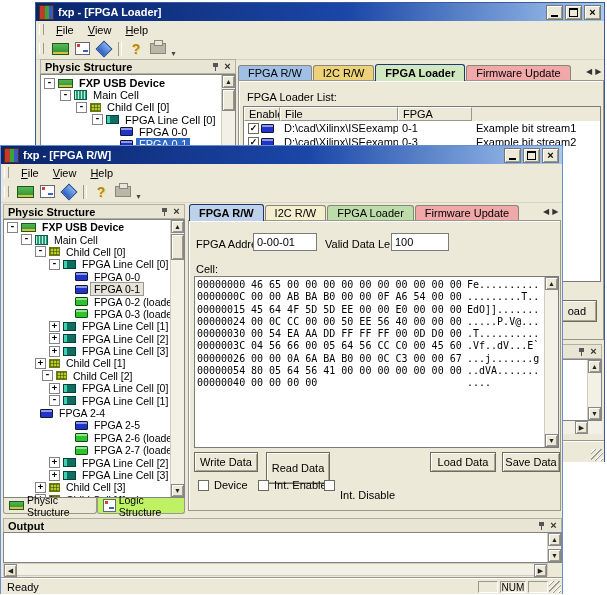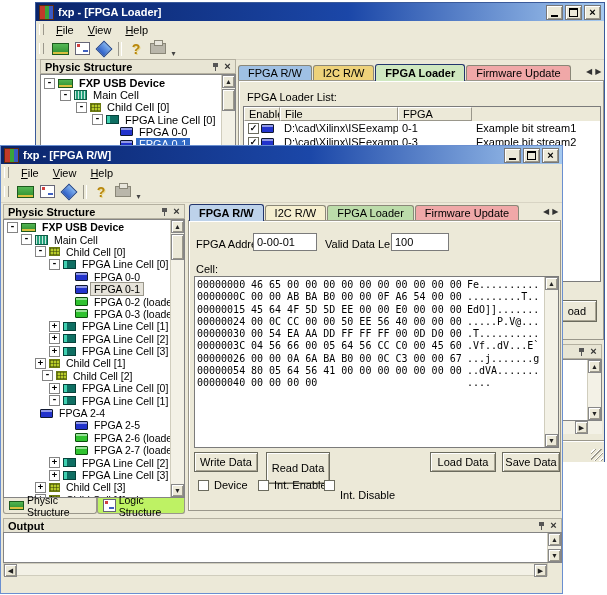--- a/index.html
+++ b/index.html
@@ -515,15 +515,22 @@
           <span class="sb sb-up" style="top:0;left:0;"></span>
           <span class="sb sb-dn" style="bottom:0;left:0;"></span>
         </div>
       </div>
       <div class="sbh" style="left:0;top:45px;width:545px;border:1px solid #d0cdbd;">
         <span class="sb sb-lf" style="left:0;top:0;"></span>
         <span class="sb sb-rt" style="right:0;top:0;"></span>
       </div>
     </div>
 
+    <div class="statusbar" style="left:0;right:0;top:432px;height:15px;">
+      <span class="lbl" style="left:6px;top:2px;">Ready</span>
+      <span class="sbox" style="left:477px;top:2px;width:20px;"></span>
+      <span class="sbox" style="left:499px;top:2px;width:26px;font-size:10px;">NUM</span>
+      <span class="sbox" style="left:527px;top:2px;width:20px;"></span>
+      <span class="grip" style="right:1px;bottom:1px;"></span>
+    </div>
   </div>
 
 </div>
 
 </body></html>

